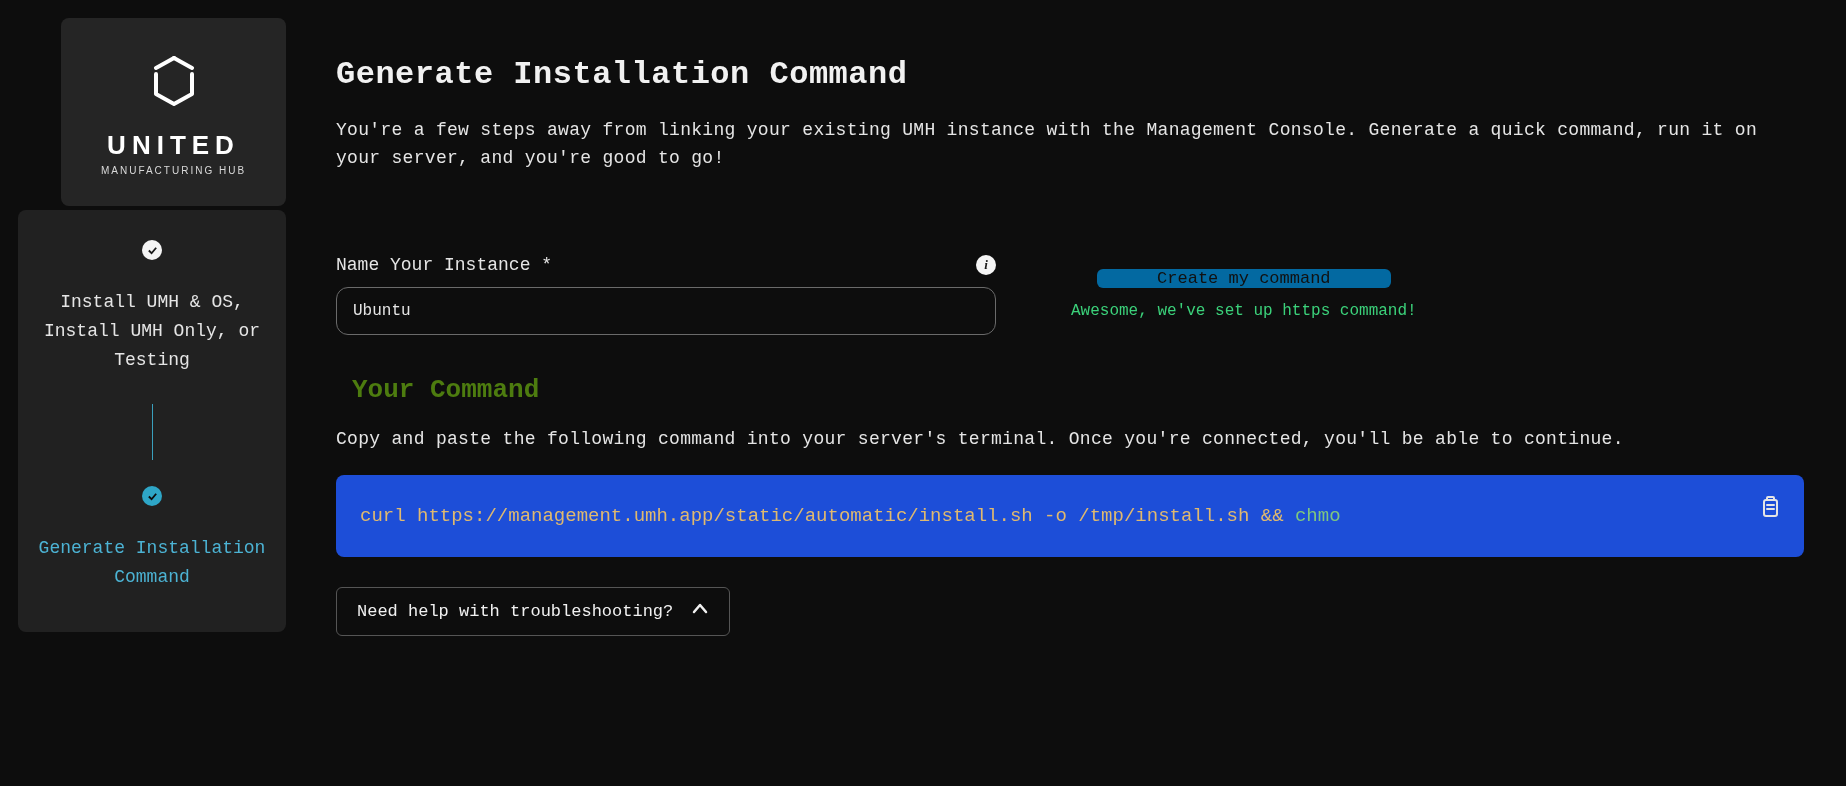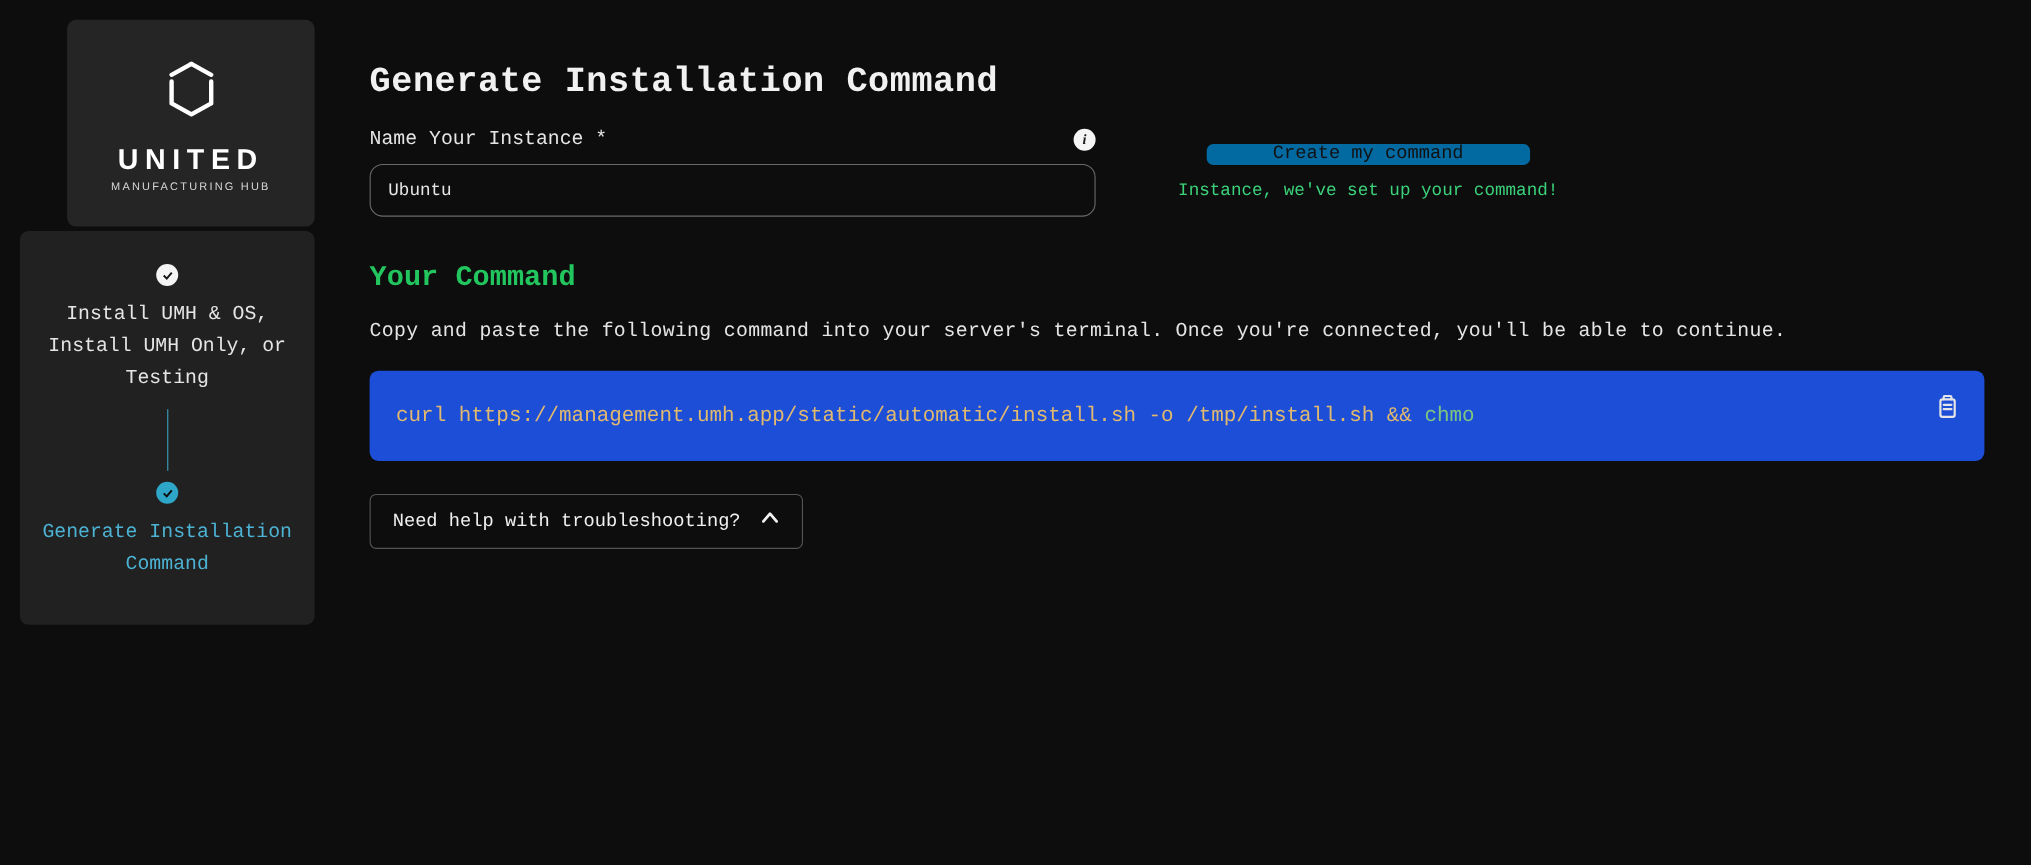--- a/index.html
+++ b/index.html
@@ -48,20 +48,21 @@
     letter-spacing: 2px;
     color: #d9d9d9;
   }
   .steps-panel {
     background: #212121;
     border-radius: 8px;
     padding: 30px 10px 40px 10px;
     display: flex;
     flex-direction: column;
     align-items: center;
+    gap: 16px;
   }
   .step-icon {
     width: 20px;
     height: 20px;
     border-radius: 50%;
     display: flex;
     align-items: center;
     justify-content: center;
     margin-bottom: 12px;
   }
@@ -163,22 +164,23 @@
     cursor: pointer;
     margin-bottom: 14px;
   }
   .success-msg {
     color: #3bd17a;
     font-size: 16px;
   }
   h2.section-title {
     font-size: 26px;
     font-weight: 700;
-    color: #22c55e;
+    color: #4d7c0f;
     margin-bottom: 24px;
+    margin-left: 16px;
   }
   .section-desc {
     font-size: 18px;
     color: #e5e5e5;
     margin-bottom: 26px;
     letter-spacing: 0.3px;
   }
   .command-box {
     background: #1d4ed8;
     border-radius: 8px;
@@ -249,32 +251,33 @@
       <svg viewBox="0 0 12 12">
           <path d="M2 6 L5 9 L10 3" fill="none" stroke="currentColor" stroke-width="2"></path>
         </svg>
     </div>
     <div class="step-label current">Generate Installation Command</div>
   </div>
 </div>
 
 <div class="main">
   <h1 class="page-title">Generate Installation Command</h1>
+  <p class="intro">You're a few steps away from linking your existing UMH instance with the Management Console. Generate a quick command, run it on your server, and you're good to go!</p>
 
   <div class="form-row">
     <div class="field-block">
       <div class="field-label-row">
         <span class="field-label">Name Your Instance *</span>
         <span class="info-badge">i</span>
       </div>
       <input class="text-input" type="text" value="Ubuntu" style="">
     </div>
     <div class="action-block">
       <button class="create-btn">Create my command</button>
-      <div class="success-msg">Instance, we've set up your command!</div>
+      <div class="success-msg">Awesome, we've set up https command!</div>
     </div>
   </div>
 
   <h2 class="section-title">Your Command</h2>
   <p class="section-desc">Copy and paste the following command into your server's terminal. Once you're connected, you'll be able to continue.</p>
 
   <div class="command-box">
     <div class="command-text">
       <span class="cmd-main">curl https://management.umh.app/static/automatic/install.sh -o /tmp/install.sh &amp;&amp; </span><span class="cmd-extra">chmo</span>
     </div>

